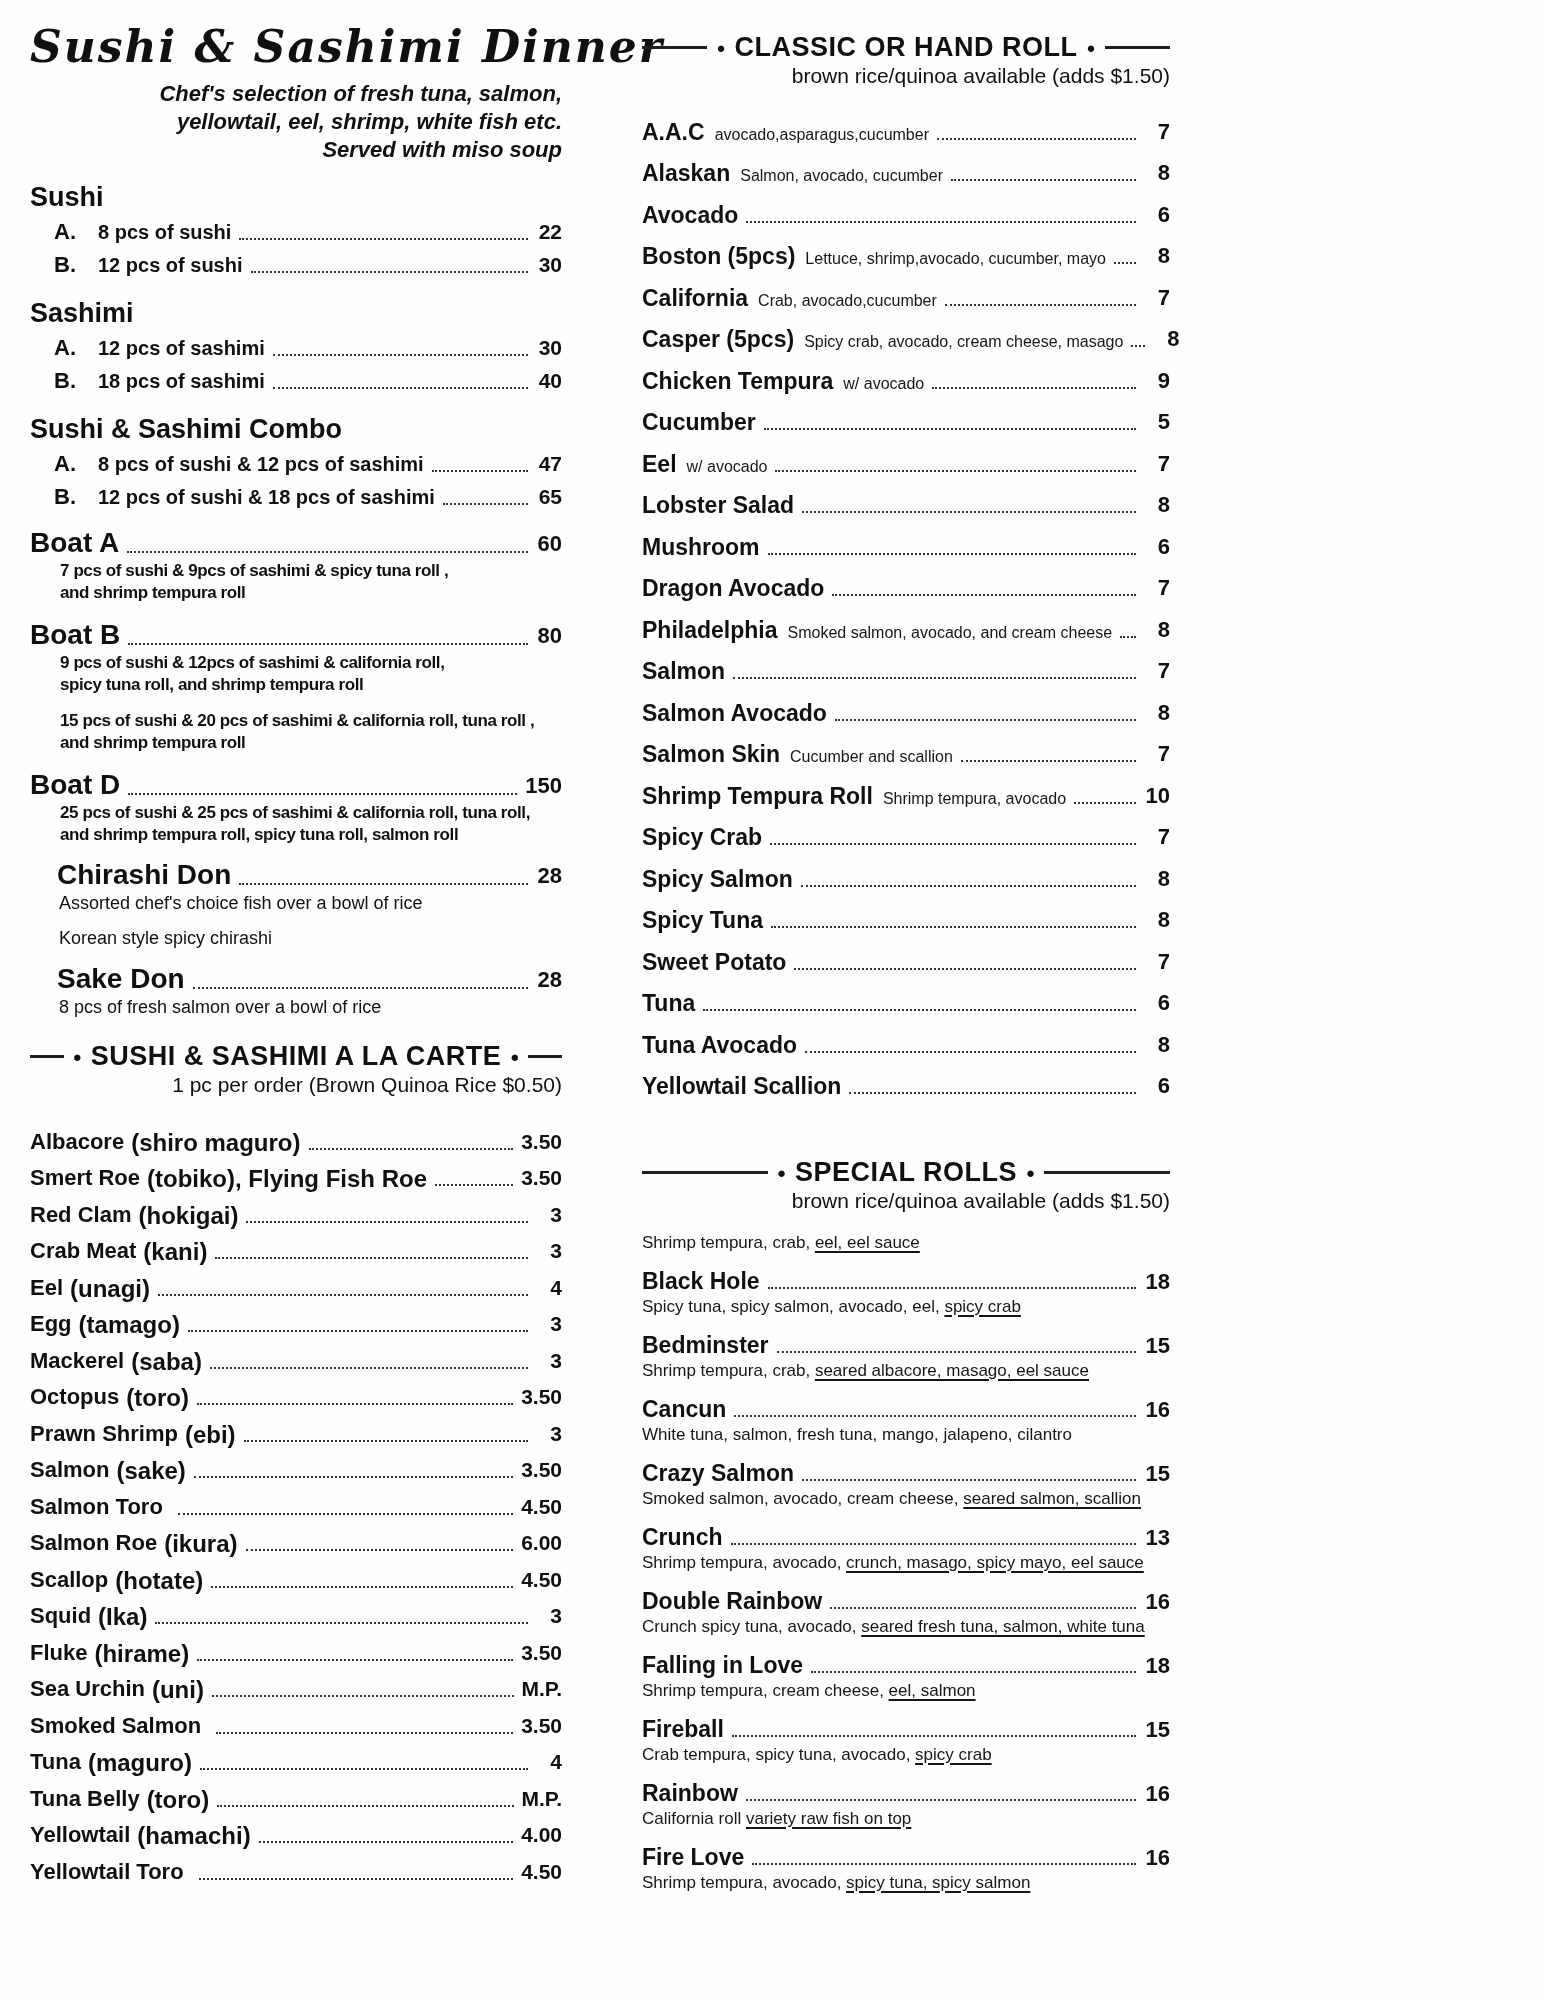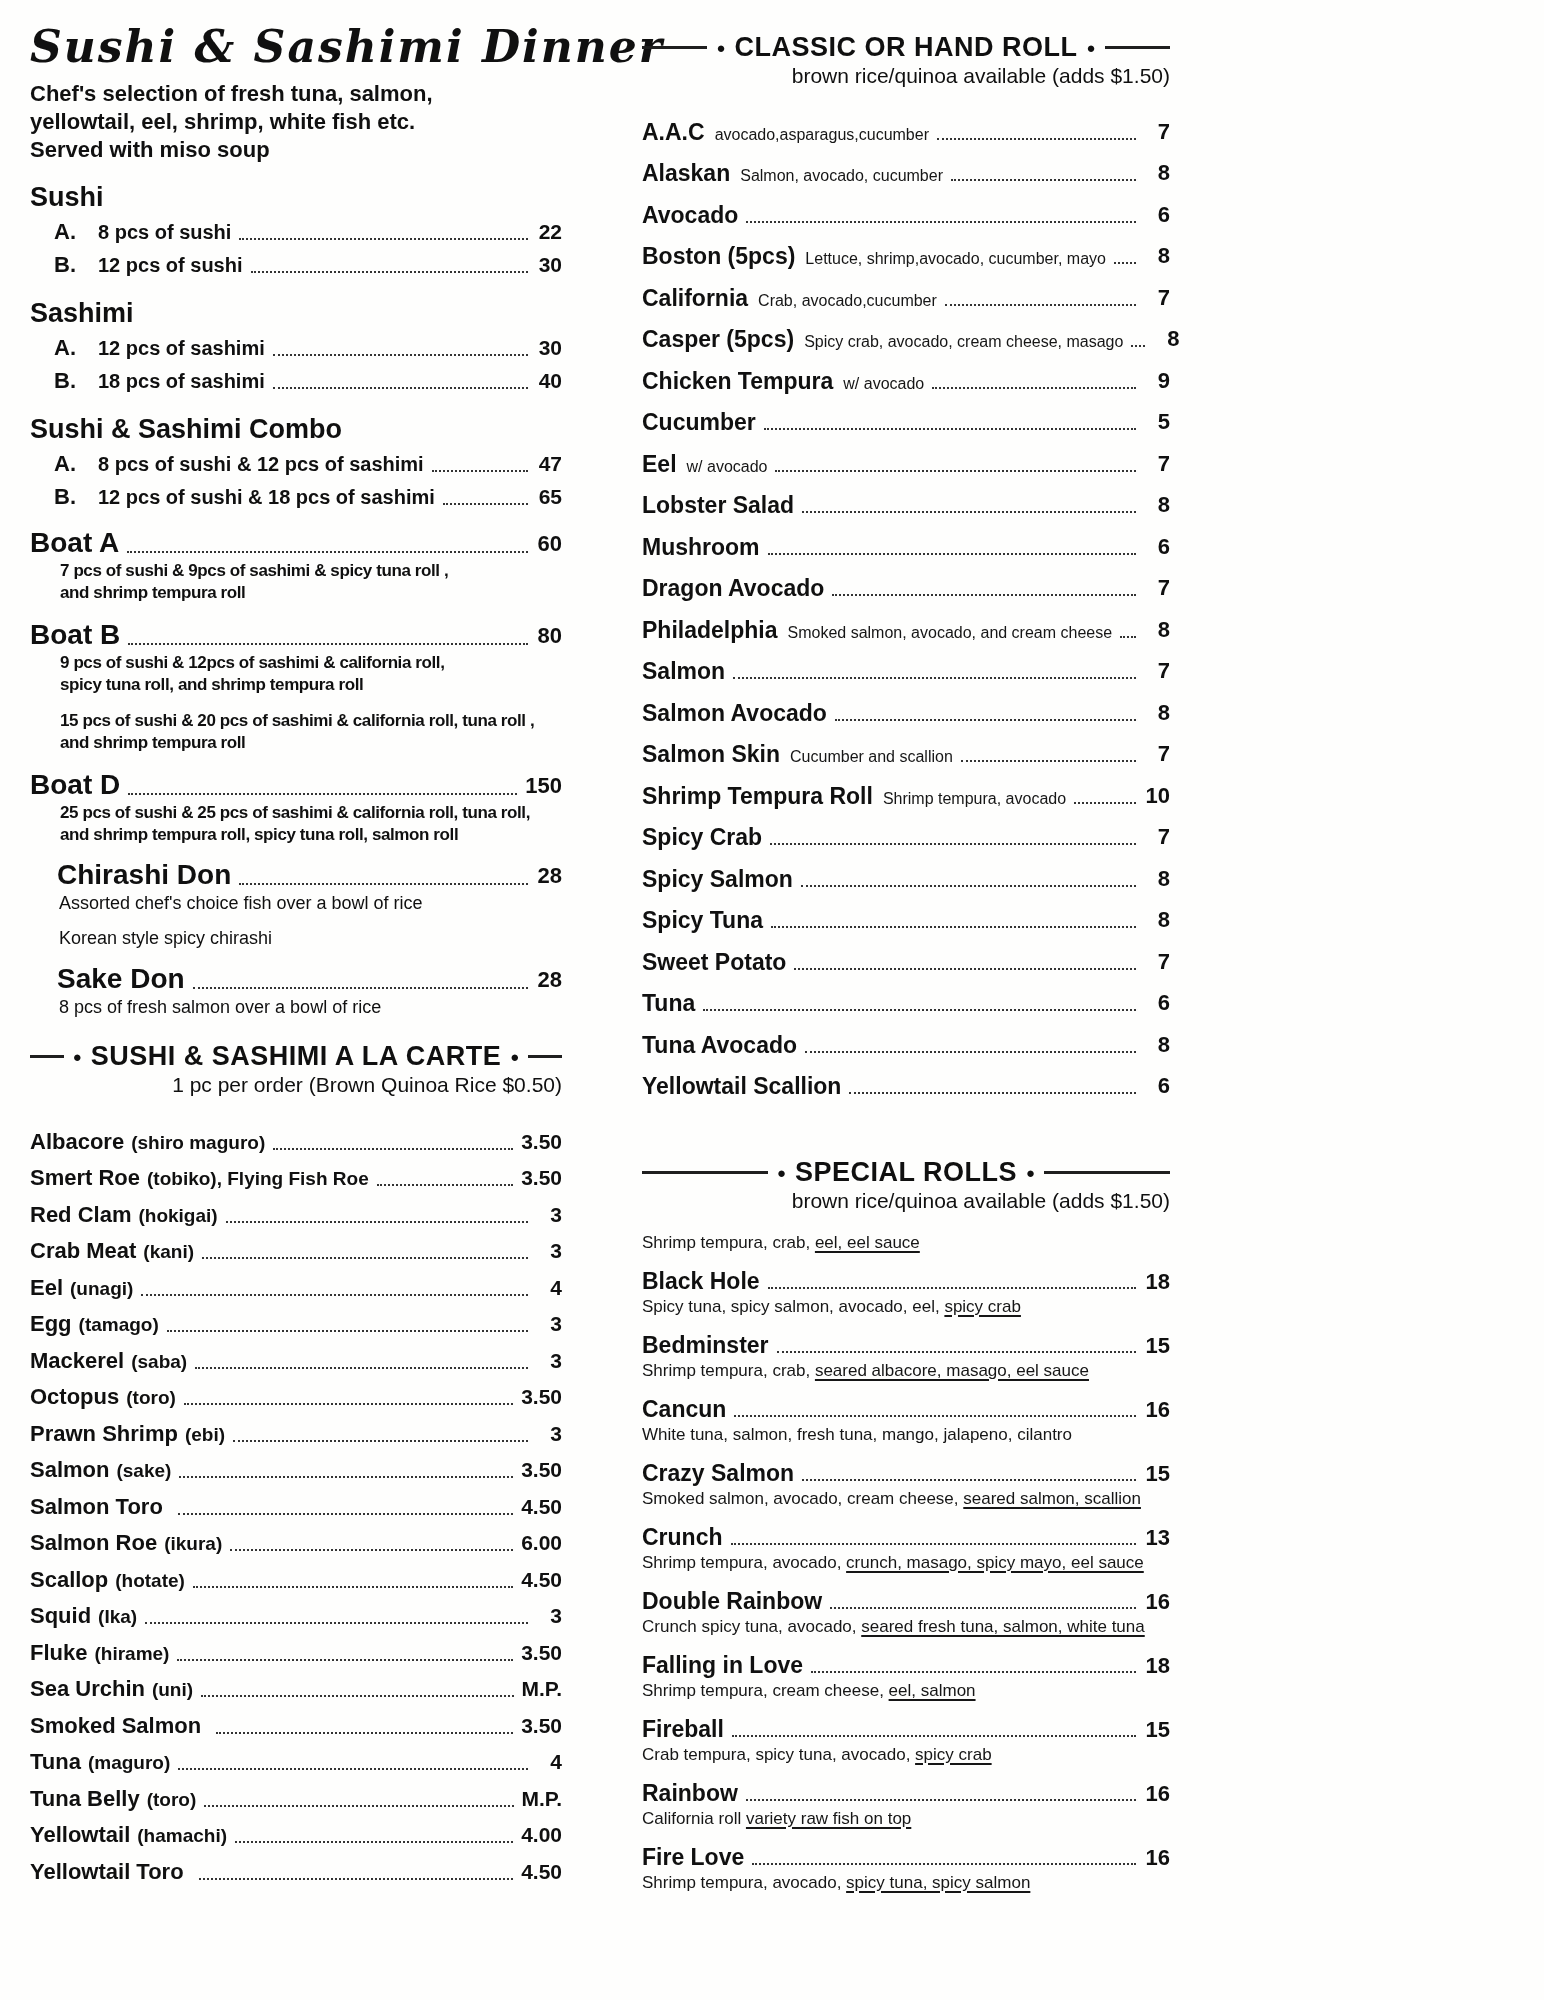--- a/index.html
+++ b/index.html
@@ -22,42 +22,42 @@
   .hdot { font-size:15px; line-height:1; margin:0 9px; }
   .hdr-text { font-weight:bold; font-size:27px; letter-spacing:.5px; white-space:nowrap; }
   .center-sub { text-align:right; font-size:21px; line-height:26px; }
 
   
   .menu-title {
     font-family:"DejaVu Serif", serif; font-style:italic; font-weight:bold;
     font-size:44px; line-height:54px; text-align:center; letter-spacing:2px;
     margin-bottom:6px; white-space:nowrap;
   }
-  .menu-sub { text-align:left; font-weight:bold; font-size:22px; line-height:28px; white-space:pre-line; }
+  .menu-sub { text-align:right; font-weight:bold; font-size:22px; line-height:28px; white-space:pre-line;font-style:italic; }
 
   .lsec-header { font-size:27px; font-weight:bold; line-height:34px; margin-top:16px; }
   .ab-row { padding-left:24px; font-weight:bold; height:33px; }
   .ab-letter { font-size:22px; line-height:30px; flex:0 0 44px; }
   .ab-text { font-size:20px; line-height:30px; white-space:nowrap; }
   .ab-row .price { font-size:21px; line-height:30px; }
 
   .boat { margin-top:14px; }
   .bowl { margin-top:12px;margin-left:27px; }
   .big-name { font-size:28px; font-weight:bold; line-height:34px; white-space:nowrap; }
   .boat .price, .bowl .price { font-size:22px; line-height:32px; }
   .boat-desc { font-size:17px; font-weight:bold; line-height:22px; padding-left:30px;
                white-space:pre-line; letter-spacing:-.4px; }
   .bowl-desc { font-size:18px; line-height:23px; padding-left:2px; white-space:pre-line; }
 
   .alc-hdr { margin-top:22px; }
   .alc-sub { margin-top:0; }
   .alc-list { margin-top:22px; }
   .alc-row { font-weight:bold; height:36.5px; }
   .alc-name { font-size:22px; line-height:30px; white-space:nowrap; }
-  .alc-note { font-size:19px; line-height:29px; margin-left:7px; white-space:nowrap; }
+  .alc-note { font-size:24px; line-height:29px; margin-left:7px; white-space:nowrap; }
   .alc-row .price { font-size:21px; line-height:30px; }
 
   
   .r-hdr { margin-top:12px; }
   .classic-list { margin-top:16px; }
   .c-row { height:41.5px; }
   .c-name { font-size:23px; font-weight:bold; line-height:30px; white-space:nowrap; }
   .c-desc { font-size:16px; line-height:25px; margin-left:10px; white-space:nowrap; color:#161616; }
   .c-row .price { font-size:22px; line-height:30px; }
   .c-desc:empty { margin-left:0; }

